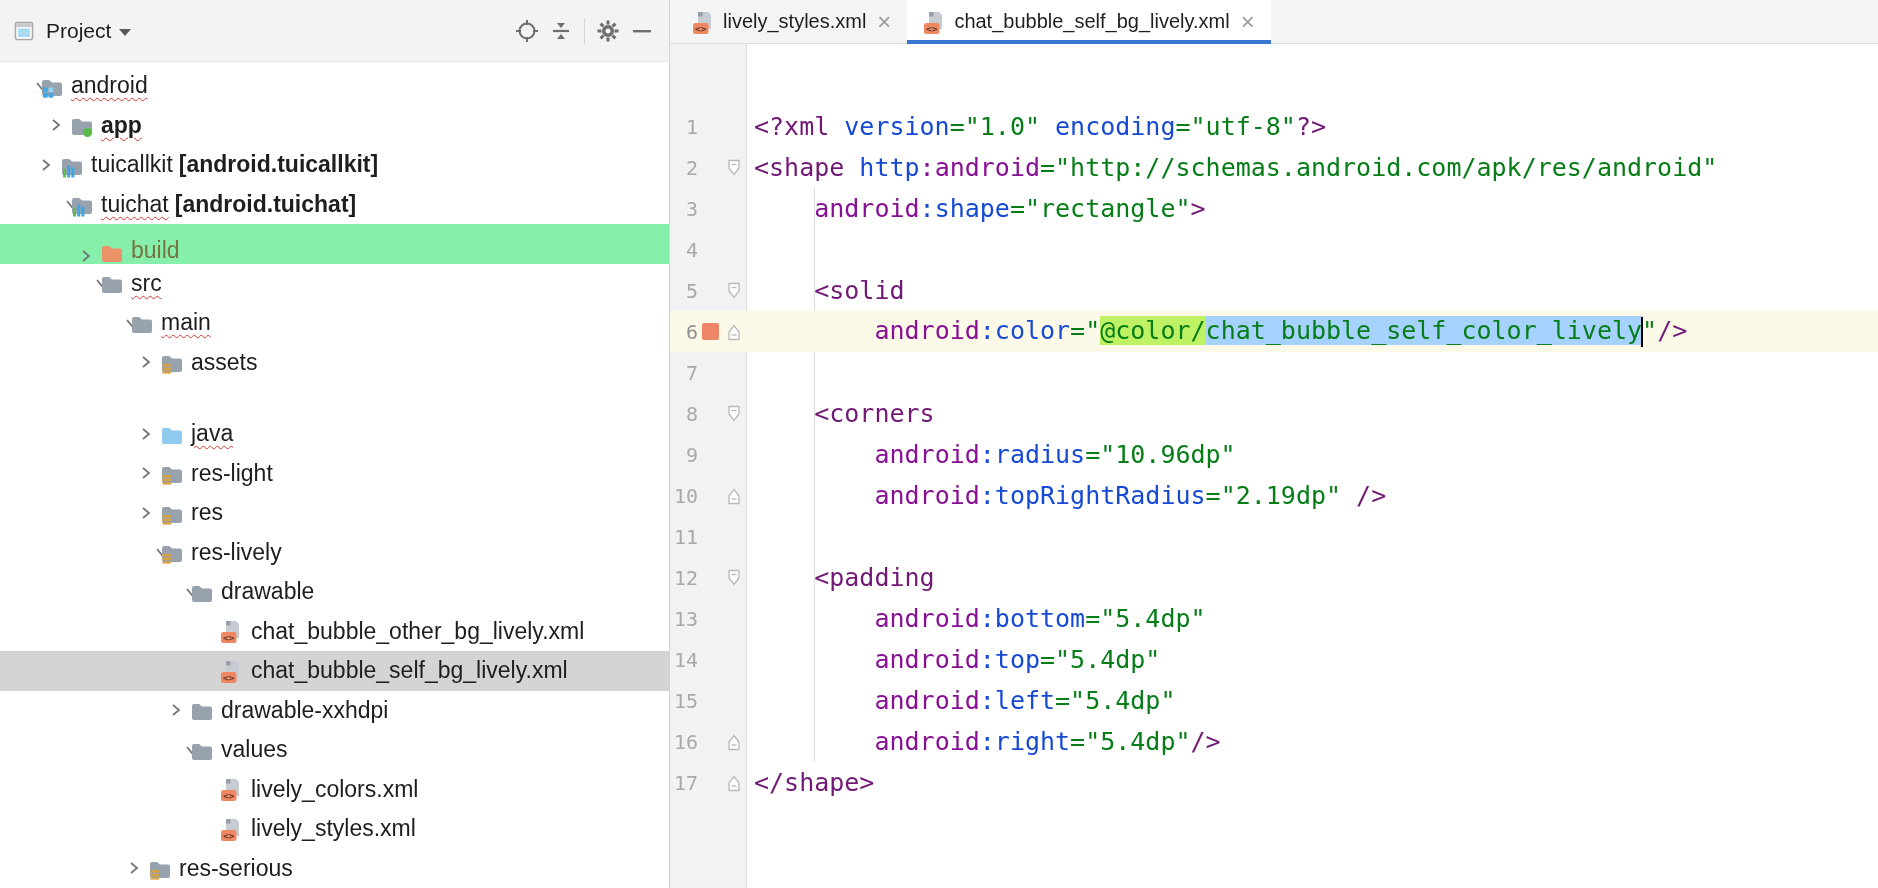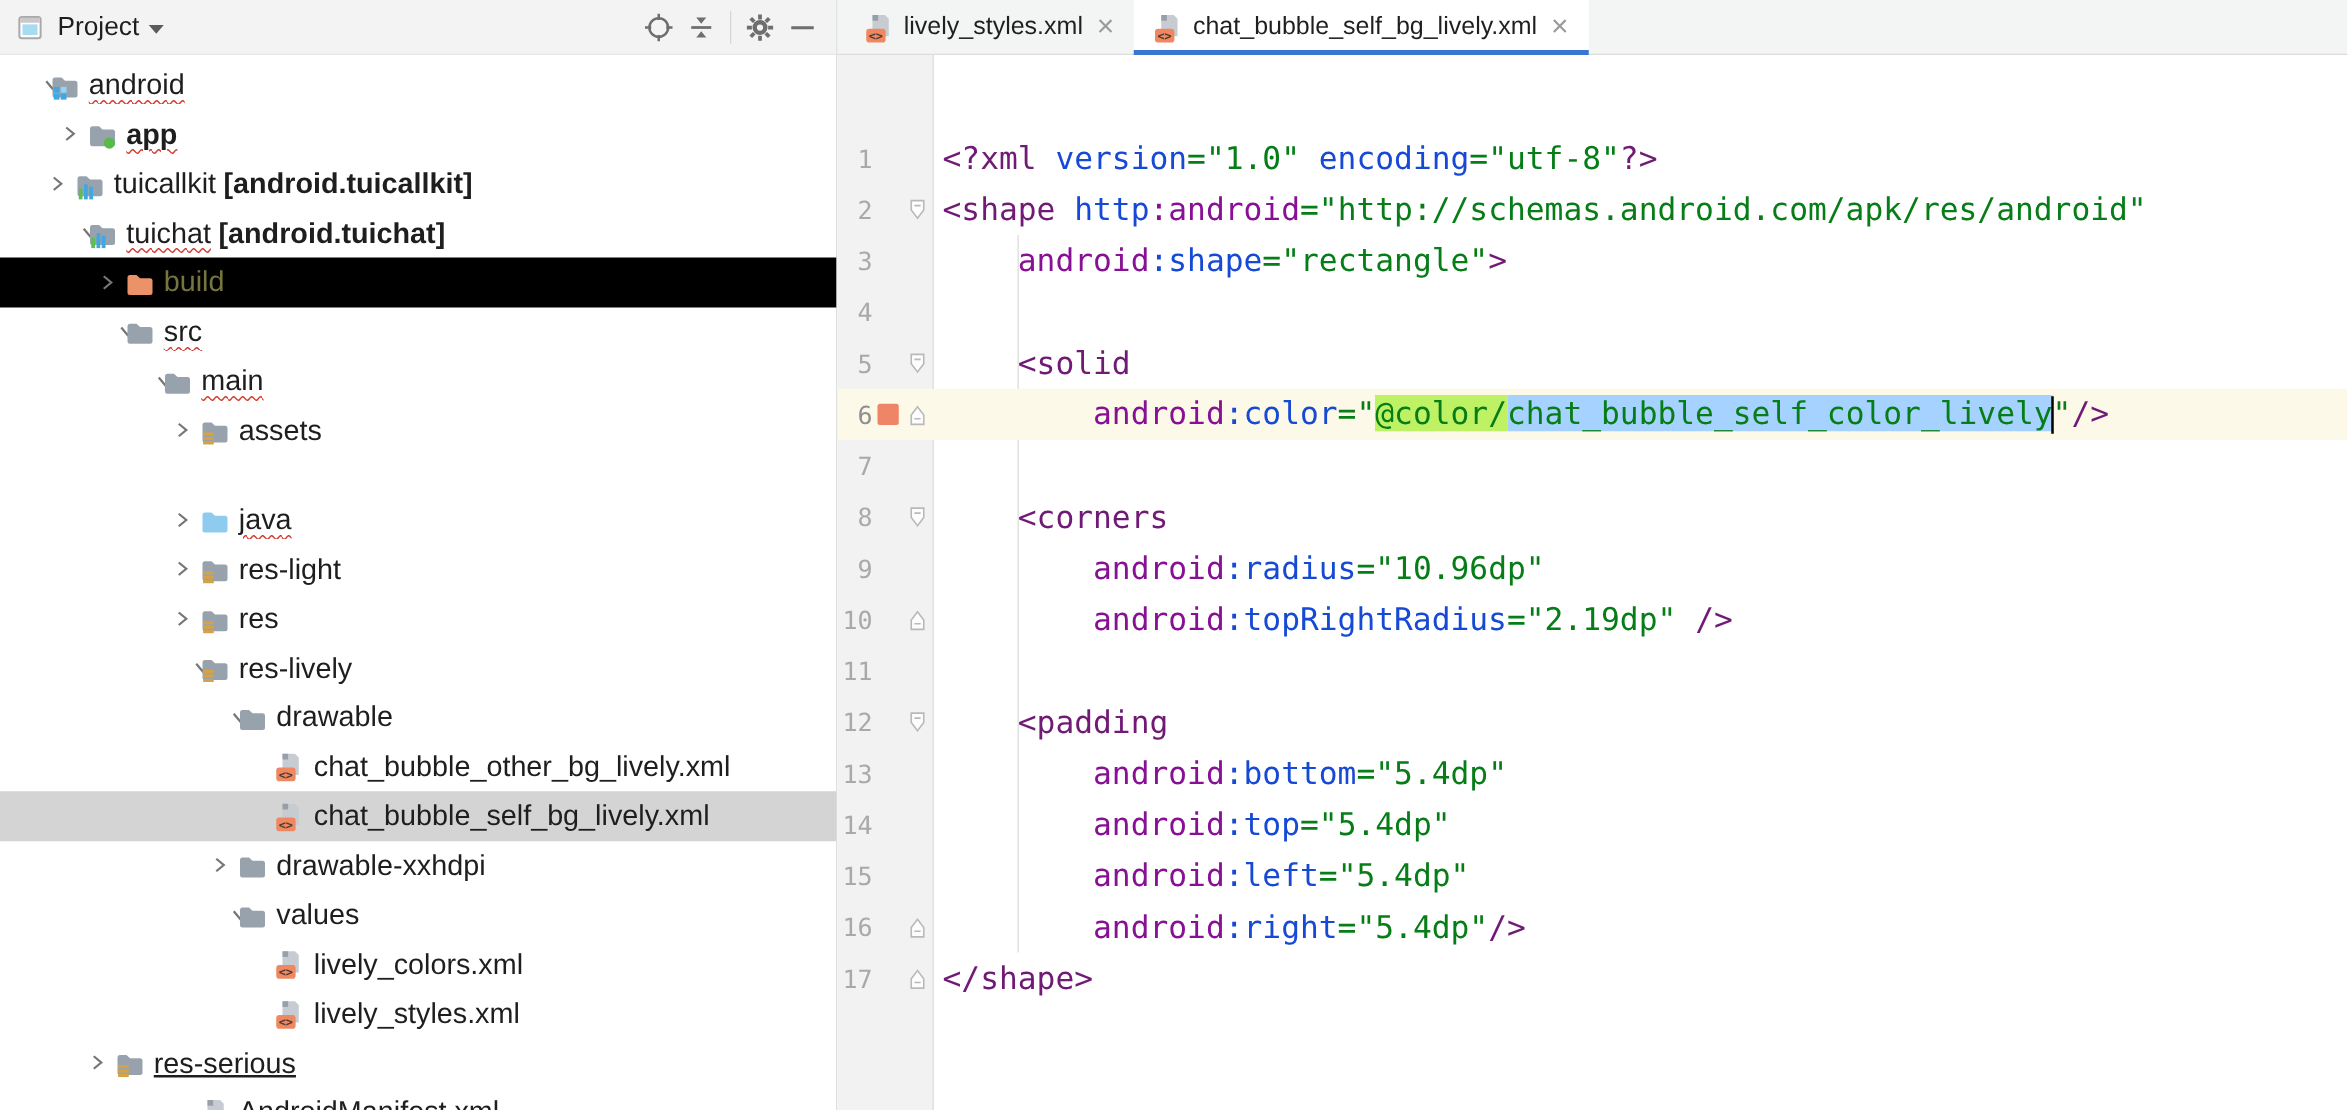--- a/index.html
+++ b/index.html
@@ -2,34 +2,34 @@
 <html><head>
 <meta charset="utf-8">
 <style>
   html,body{margin:0;padding:0;background:#fff;}
   .app{width:1878px;height:888px;position:relative;overflow:hidden;
        font-family:"Liberation Sans",sans-serif;background:#fff;color:#1e1e1e;}
 
   
   .left-panel{position:absolute;left:0;top:0;width:670px;height:888px;background:#fff;
               border-right:1px solid #d3d3d3;box-sizing:border-box;}
-  .panel-header{height:44px;background:#f3f3f3;border-bottom:1px solid #e7e7e7;
+  .panel-header{height:62px;background:#f3f3f3;border-bottom:1px solid #e7e7e7;
                 display:flex;align-items:center;padding:0 10px 0 12px;box-sizing:border-box;}
   .panel-title{font-size:21px;color:#1e1e1e;margin:0 8px 0 10px;}
   .dd-arrow{width:0;height:0;border-left:6px solid transparent;border-right:6px solid transparent;
             border-top:7px solid #5a5a5a;margin-top:3px;}
   .hdr-spacer{flex:1;}
   .hdr-btn{display:flex;align-items:center;justify-content:center;width:34px;height:34px;cursor:pointer;}
   .hdr-sep{width:1px;height:26px;background:#d6d6d6;margin:0 6px;}
 
   
   .tree{padding-top:4px;}
   .tree-row{height:39.5px;display:flex;align-items:center;font-size:23px;white-space:nowrap;}
   .tree-row.selected{background:#d4d4d4;}
-  .tree-row.highlight{background:#000000;}
+  .tree-row.highlight{background:#86efac;align-items:flex-end;}
   .chev-slot{width:28px;display:flex;align-items:center;justify-content:center;flex:0 0 28px;}
   .tree-icon{width:24px;height:24px;margin-right:7px;flex:0 0 24px;position:relative;top:1px;}
   .lbl{color:#1e1e1e;}
   .lbl.bold,.sfx{font-weight:700;}
   .sfx{margin-left:6px;}
   .lbl.excluded{color:#75753f;}
   .sq{text-decoration-line:underline;text-decoration-style:wavy;text-decoration-color:#d33a2c;
       text-decoration-thickness:1px;text-underline-offset:4px;}
 
   
@@ -346,21 +346,21 @@
         <div class="tree-row" style="padding-left: 192px;">
           <span class="chev-slot"></span>
           <span class="tree-icon"><svg width="24" height="24" viewBox="0 0 24 24">
               <path d="M6 1h10l3 3v14H6z" fill="#c6ccd2"></path>
               <path d="M6 1h4.5v4.5H6z" fill="#97a0a8"></path>
               <rect x="1" y="12" width="15.5" height="11" rx="2.5" fill="#ef8760"></rect>
               <text x="8.7" y="21" font-size="9.5" font-family="DejaVu Sans Mono, monospace" font-weight="bold" fill="#4d3a32" text-anchor="middle">&lt;&gt;</text>
             </svg></span>
           <span class="lbl">lively_styles.xml</span>
         </div>
-        <div class="tree-row" style="padding-left: 64px; text-decoration: underline;">
+        <div class="tree-row" style="padding-left: 120px;">
           <span class="chev-slot">
             <svg width="16" height="16" viewBox="0 0 16 16">
               <polyline points="5,3 11,8 5,13" fill="none" stroke="#767676" stroke-width="1.8"></polyline>
             </svg>
           </span>
           <span class="tree-icon"><svg width="24" height="24" viewBox="0 0 24 24">
               <path d="M2 7a2 2 0 0 1 2-2h5.2L12 7.6h8a2 2 0 0 1 2 2V19a2 2 0 0 1-2 2H4a2 2 0 0 1-2-2Z" fill="#98a2ad"></path>
               <g fill="#d8a243">
                 <rect x="2.5" y="13" width="8.5" height="2.4"></rect>
                 <rect x="2.5" y="16.6" width="8.5" height="2.4"></rect>

